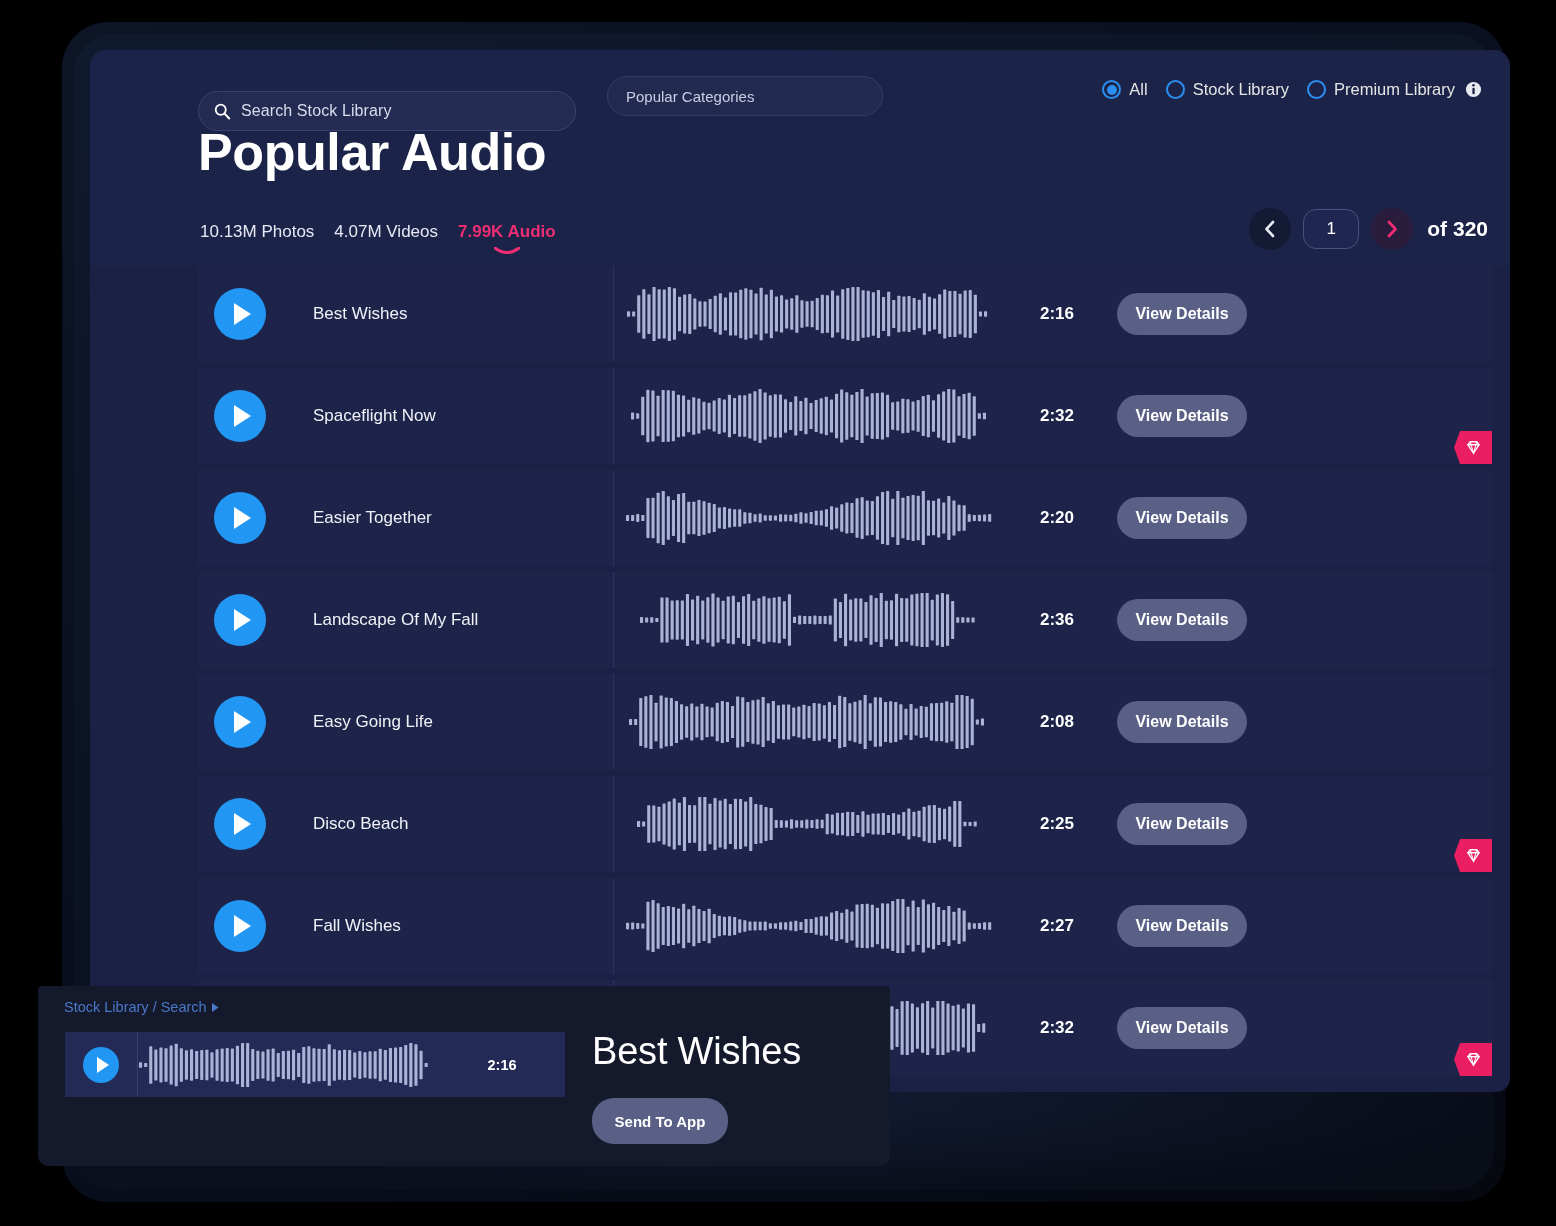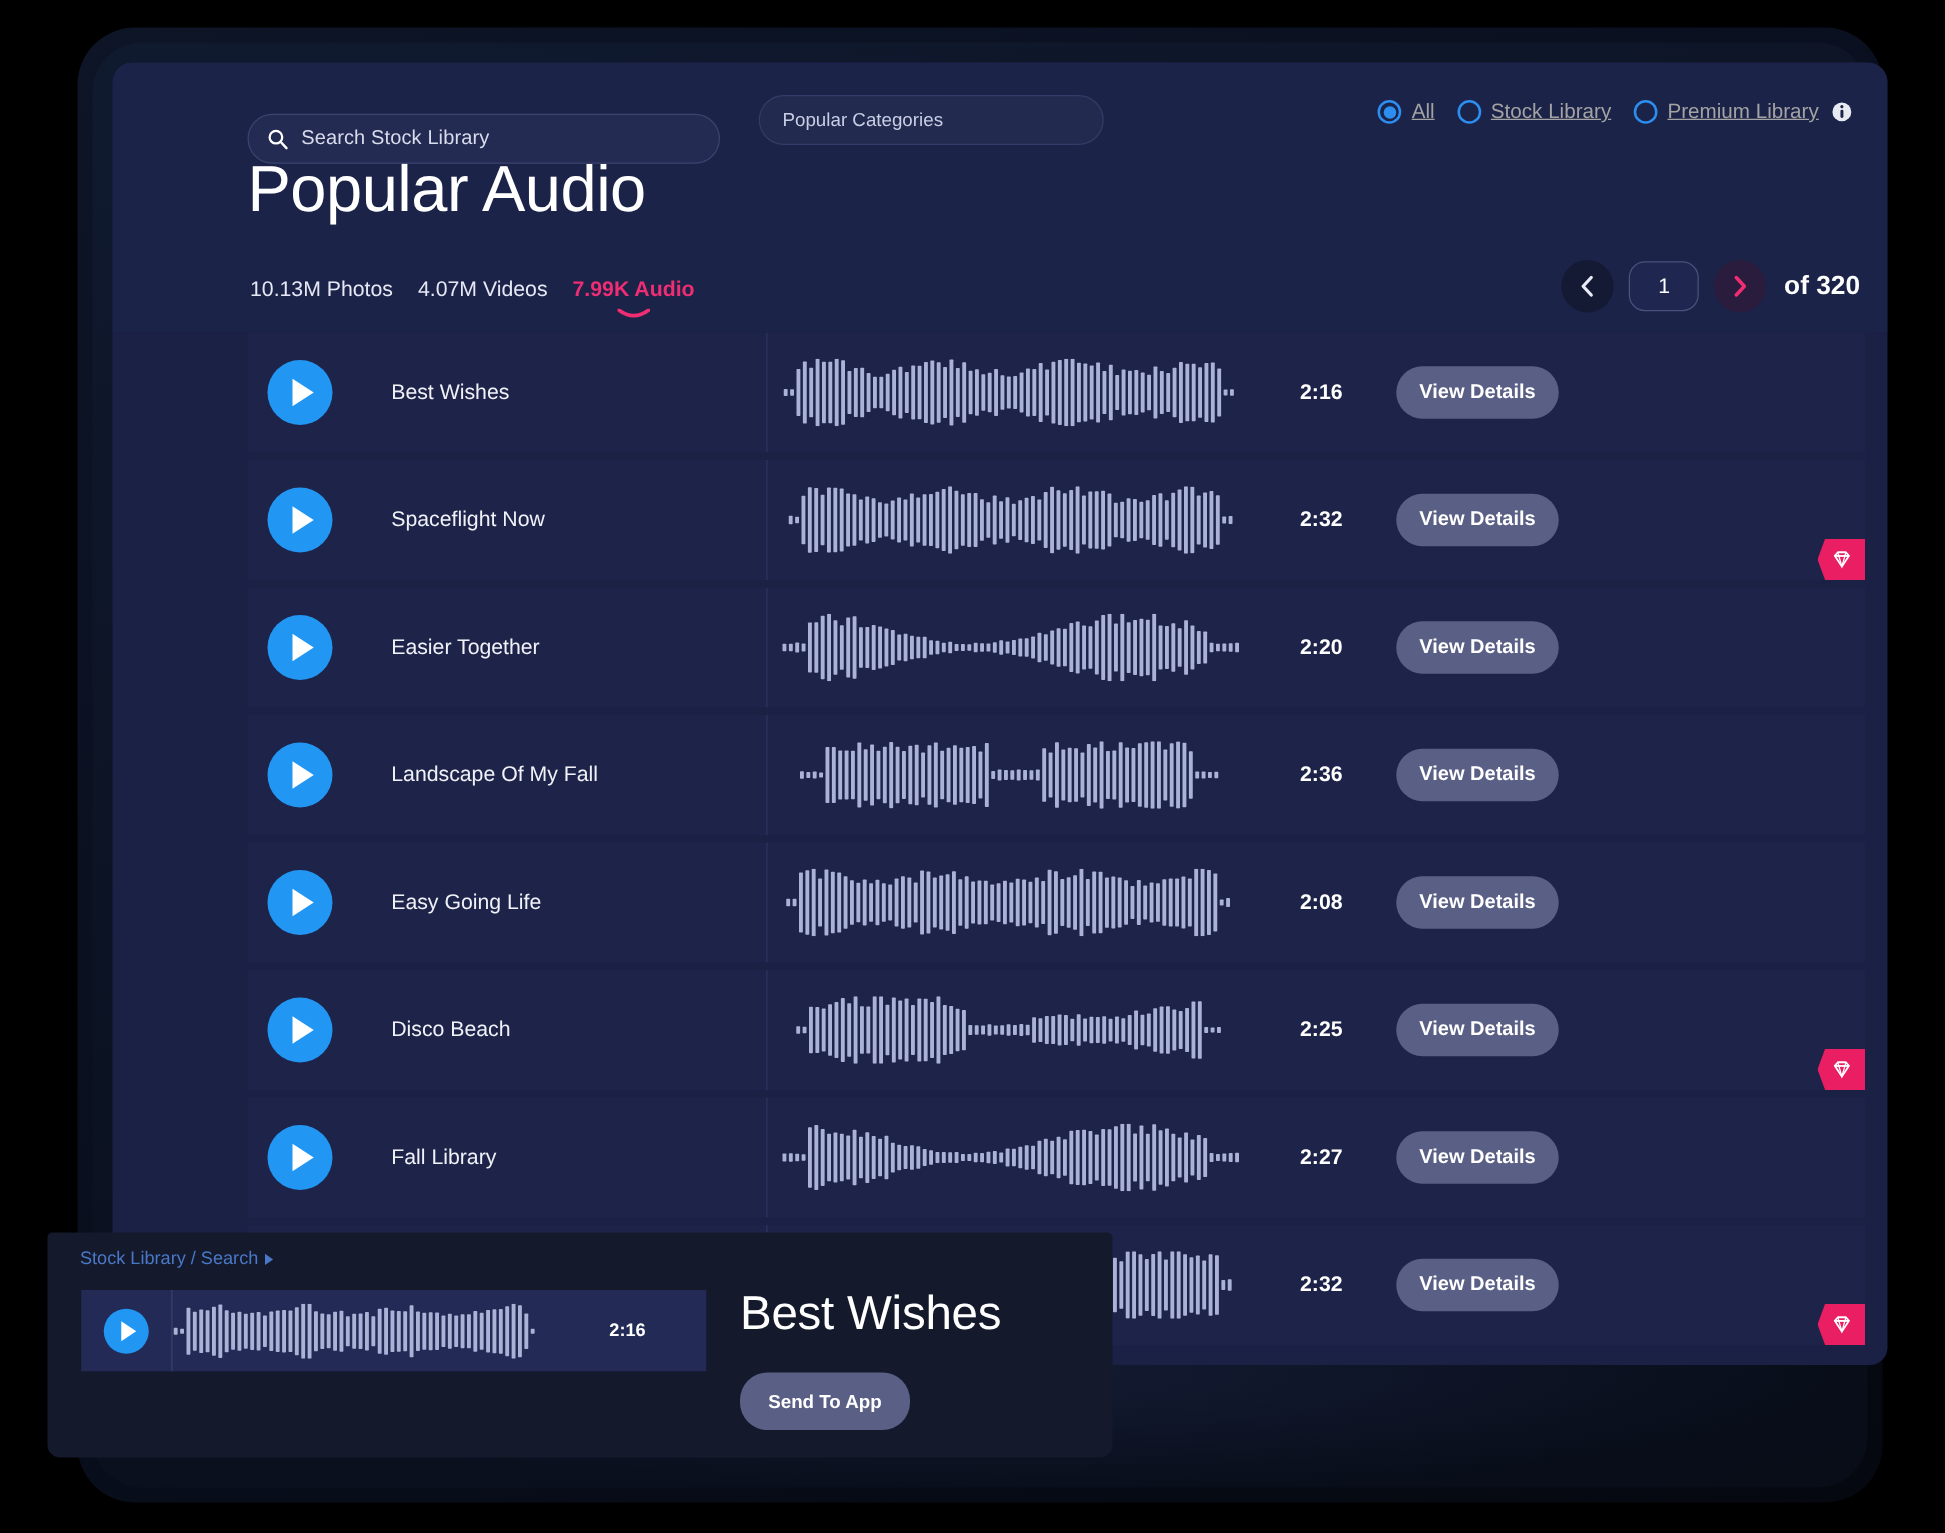--- a/index.html
+++ b/index.html
@@ -77,27 +77,27 @@
   .radio-opt { display: flex; align-items: center; gap: 8px; }
   .radio-ring {
     width: 19px; height: 19px; border-radius: 50%;
     border: 2.3px solid #2b8ef0; display: flex;
     align-items: center; justify-content: center; flex: none;
   }
   .radio-ring.on::after {
     content: ""; width: 10px; height: 10px; border-radius: 50%;
     background: #2b8ef0;
   }
-  .radio-label { font-size: 16.5px; color: #a3a3a3; white-space: nowrap; text-decoration: underline; }
+  .radio-label { font-size: 16.5px; color: #e5e5e5; white-space: nowrap; }
   .info-icon { width: 17px; height: 17px; display: block; margin-left: 2px; }
 
   
   .page-title {
     position: absolute; left: 108px; top: 72px;
-    font-size: 52px; font-weight: 400; color: #ffffff;
+    font-size: 52px; font-weight: 700; color: #ffffff;
     letter-spacing: -0.4px;
   }
 
   
   .stats {
     position: absolute; left: 110px; top: 172px;
     display: flex; align-items: baseline; gap: 20px;
   }
   .stat { font-size: 17px; color: #e6e9f5; white-space: nowrap; }
   .stat.accent { color: #ef2d72; font-weight: 700; position: relative; }
@@ -810,21 +810,21 @@
               <path d="M4 7 L6.6 4 H13.4 L16 7" fill="none" stroke="#ffffff" stroke-width="1.5" stroke-linejoin="round"></path>
               <path d="M6.6 4 L7.4 7 L10 16 L12.6 7 L13.4 4" fill="none" stroke="#ffffff" stroke-width="1.1"></path>
               <line x1="4" y1="7" x2="16" y2="7" stroke="#ffffff" stroke-width="1.3"></line>
             </svg>
           </div>
         </div>
         <div class="row">
           <div class="play-btn">
             <span class="play-tri"></span>
           </div>
-          <div class="track-name">Fall Library</div>
+          <div class="track-name">Fall Wishes</div>
           <div class="wave-cell">
             <svg width="368" height="54" viewBox="0 0 368 54" class="wave">
               <rect x="1.00" y="23.72" width="3.1" height="6.56" rx="0.6" fill="#aab2d6"></rect>
               <rect x="6.10" y="23.56" width="3.1" height="6.88" rx="0.6" fill="#aab2d6"></rect>
               <rect x="11.20" y="24.05" width="3.1" height="5.89" rx="0.6" fill="#aab2d6"></rect>
               <rect x="16.30" y="24.44" width="3.1" height="5.13" rx="0.6" fill="#aab2d6"></rect>
               <rect x="21.40" y="2.77" width="3.1" height="48.47" rx="0.6" fill="#aab2d6"></rect>
               <rect x="26.50" y="1.00" width="3.1" height="52.00" rx="0.6" fill="#aab2d6"></rect>
               <rect x="31.60" y="4.14" width="3.1" height="45.73" rx="0.6" fill="#aab2d6"></rect>
               <rect x="36.70" y="7.99" width="3.1" height="38.03" rx="0.6" fill="#aab2d6"></rect>

